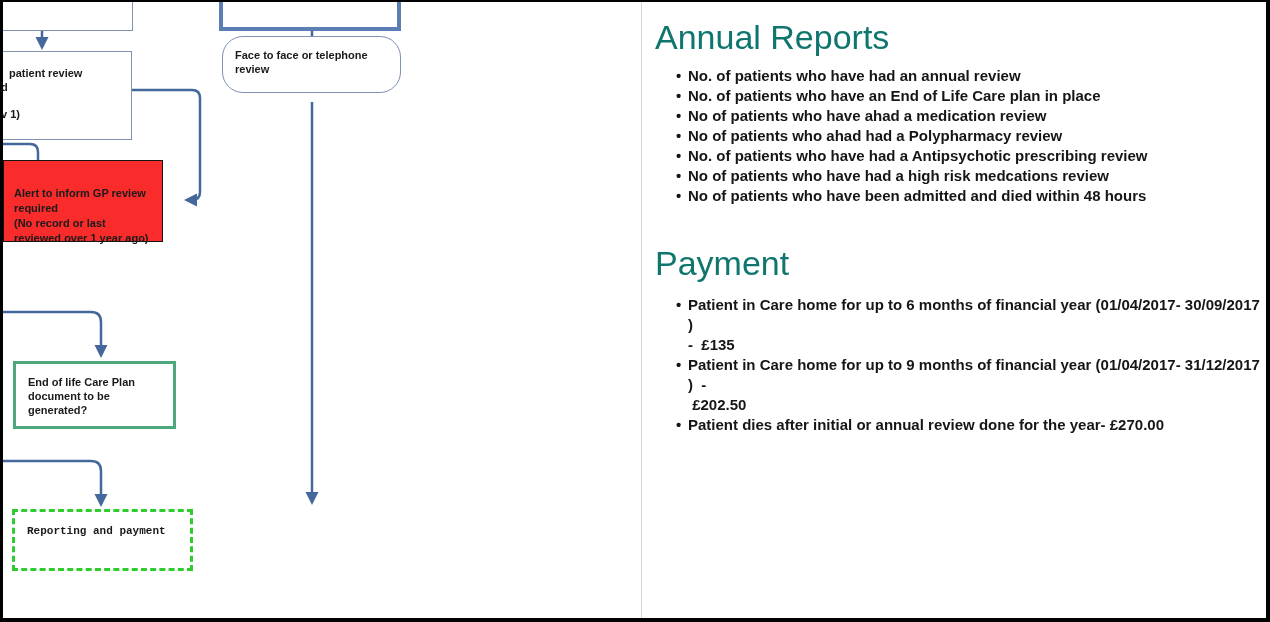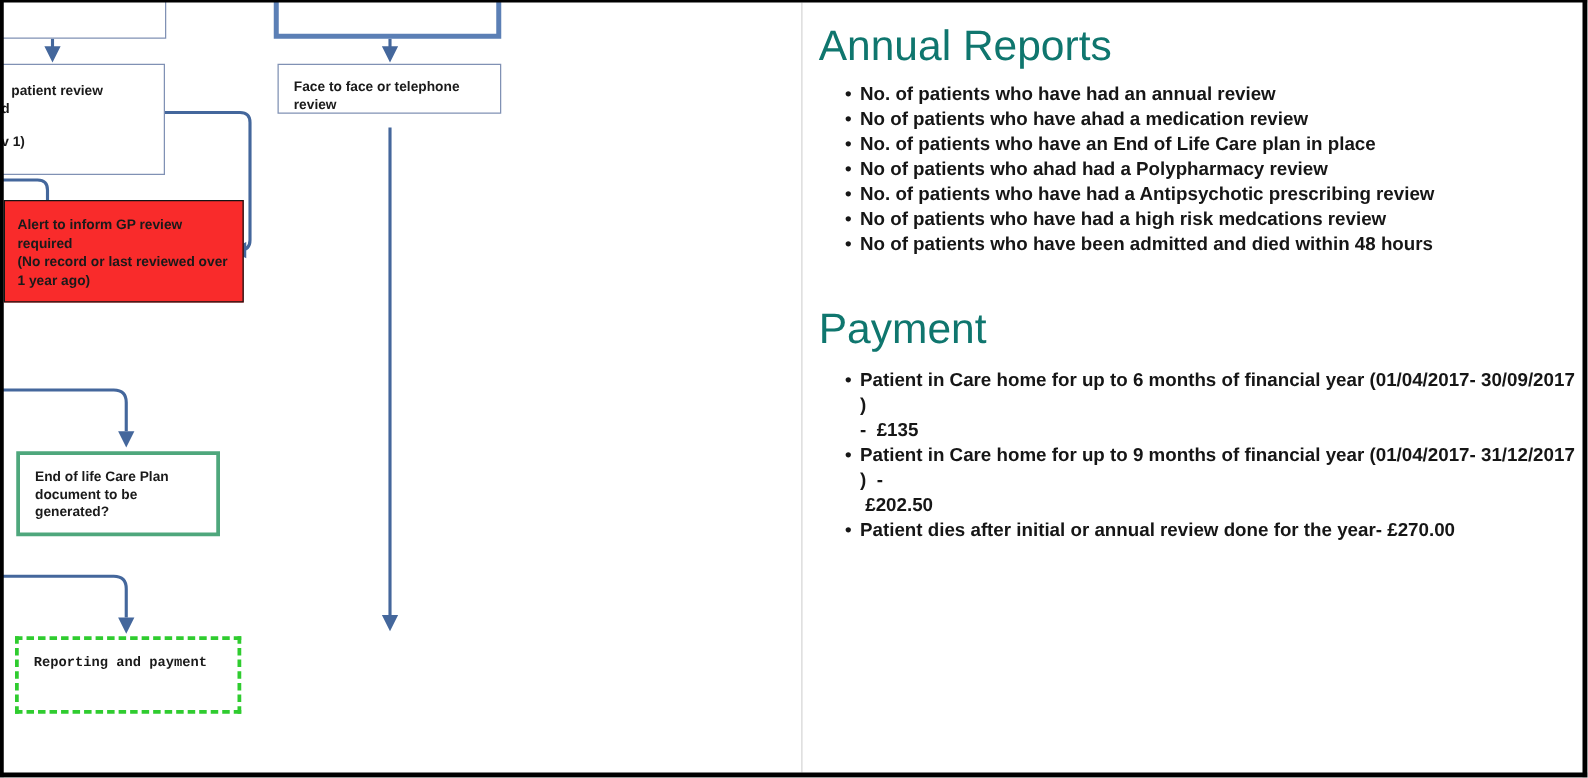--- a/index.html
+++ b/index.html
@@ -65,36 +65,36 @@
 
   <div class="node thick" style="left:219px;top:-24px;width:182px;height:55px;"></div>
 
   <div class="node thin" style="left:-80px;top:51px;width:212px;height:89px;">
     <div class="patient-frag">patient review
 d
 
 v 1)</div>
   </div>
 
-  <div class="node alert pre" style="left:3px;top:160px;width:192px;height:82px;padding:12px 8px 0 10px;line-height:15px;">Alert to inform GP review required
+  <div class="node alert pre" style="left:3px;top:160px;width:160px;height:82px;padding:25px 8px 0 10px;line-height:15px;">Alert to inform GP review required
 (No record or last reviewed over 1 year ago)</div>
 
-  <div class="node thin" style="left:222px;top:51px;width:179px;height:40px;padding:12px 20px 0 12px;">Face to face or telephone review</div>
+  <div class="node thin" style="left:222px;top:36px;width:179px;height:57px;padding:12px 20px 0 12px;border-radius:21px;">Face to face or telephone review</div>
 
   <div class="node green-solid" style="left:13px;top:361px;width:163px;height:68px;padding:11px 10px 0 12px;line-height:14px;">End of life Care Plan document to be generated?</div>
 
   <div class="node green-dash" style="left:12px;top:509px;width:181px;height:62px;padding:13px 10px 0 12px;font-family:Liberation Mono, monospace;">Reporting and payment</div>
 
 
   <div class="rp-title" style="left:655px;top:18px;">Annual Reports</div>
 
   <ul class="rp-list" style="left:655px;top:66px;font-weight:bold;">
     <li>No. of patients who have had an annual review</li>
+    <li>No. of patients who have an End of Life Care plan in place</li>
     <li>No of patients who have ahad a medication review</li>
-    <li>No. of patients who have an End of Life Care plan in place</li>
     <li>No of patients who ahad had a Polypharmacy review</li>
     <li>No. of patients who have had a Antipsychotic prescribing review</li>
     <li>No of patients who have had a high risk medcations review</li>
     <li>No of patients who have been admitted and died within 48 hours</li>
   </ul>
 
   <div class="rp-title" style="left:655px;top:244px;">Payment</div>
 
   <ul class="rp-list" style="left:655px;top:295px;font-weight:bold;">
     <li>Patient in Care home for up to 6 months of financial year (01/04/2017- 30/09/2017 )

